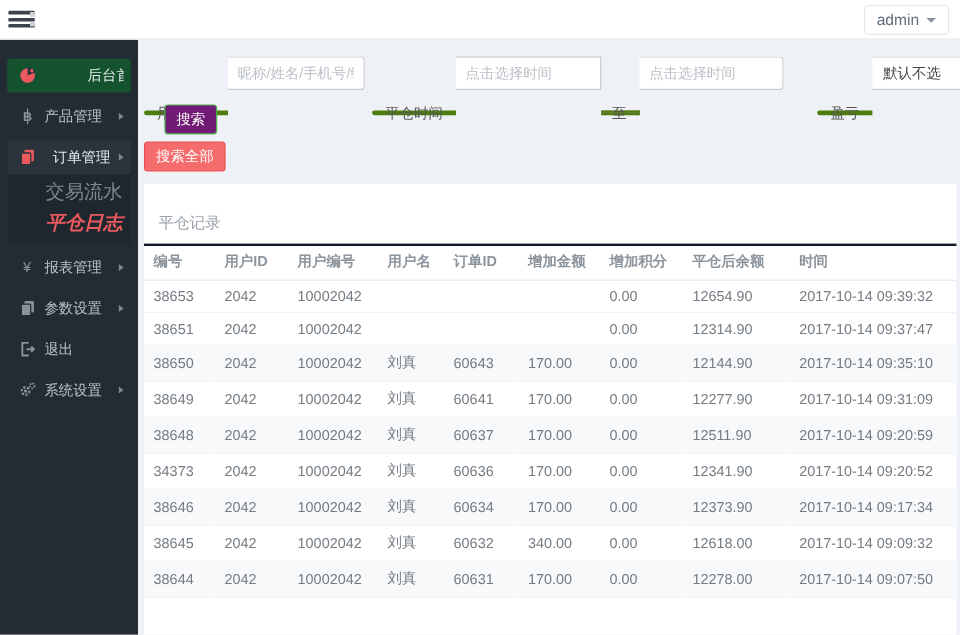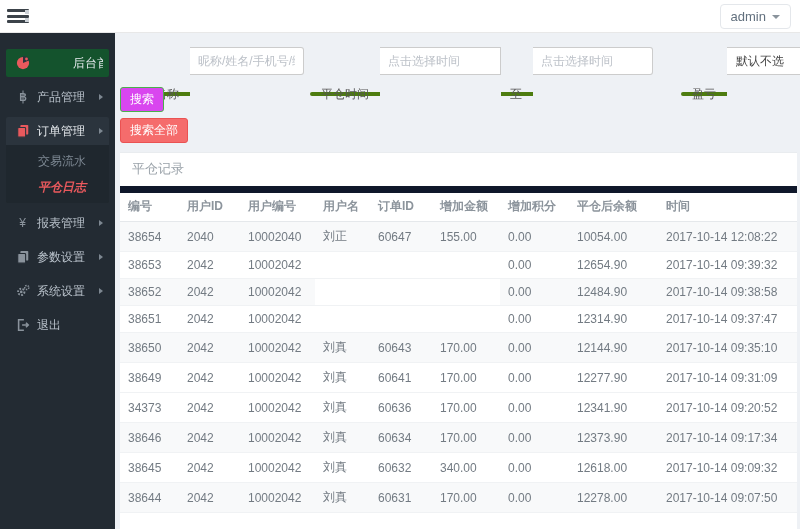--- a/index.html
+++ b/index.html
@@ -25,23 +25,23 @@
     background:#232b33; padding-top:10px; }
   .menu-item { height:28px; margin:6px 6px 0; border-radius:2px; display:flex; align-items:center;
     padding:0 6px 0 9px; color:#b9c2cb; font-size:12px; cursor:pointer; }
   .menu-item.hl { background:#14532d; color:#e6eaee;gap:36px; }
   .menu-item .lbl { flex:1; white-space:nowrap; overflow:hidden; }
   .ico { width:15px; height:15px; margin-right:7px; display:inline-flex; align-items:center;
     justify-content:center; flex:none; color:#8a939c; font-size:12px; }
   .caret-r { width:0; height:0; border-top:3.5px solid transparent; border-bottom:3.5px solid transparent;
     border-left:4.5px solid #7d8791; flex:none; }
   .menu-group { margin:6px 6px 0; border-radius:2px; overflow:hidden; }
-  .menu-group .menu-item { margin:0; background:#2b343d; border-radius:0; color:#e6eaee; }
+  .menu-group .menu-item { margin:0; background:#2b343d; border-radius:0; color:#e6eaee;text-align:center; }
   .submenu { background:#1f272e; padding:3px 0; }
-  .subitem { height:26px; line-height:26px; padding-left:32px; font-size:12px; color:#7d8893; cursor:pointer; }
+  .subitem { height:26px; line-height:26px; padding-left:32px; font-size:16px; color:#7d8893; cursor:pointer; }
   .subitem.active { color:#e9595d; font-weight:bold;font-style:italic; }
 
   
   .main { position:absolute; top:33px; left:115px; width:685px; height:496px;
     background:#eef1f5; display:flex; flex-direction:column; }
   .filters { display:flex; padding:14px 3px 0 5px; }
   .igroup { display:flex; height:28px; }
   .ilabel { background:#f9a8d4; border:2px solid #4d7c0f; color:#555; font-size:12px;
     display:flex; align-items:center; padding:0 9px; border-radius:3px 0 0 3px; white-space:nowrap;margin-top:45px; }
   .igroup input { border:1px solid #ccc; border-left:0; background:#fff; color:#555;
@@ -57,26 +57,26 @@
   .g3 { margin-left:28px; }
   .select { width:113px; border:1px solid #ccc; border-left:0; background:#fff;
     border-radius:0 3px 3px 0; display:flex; align-items:center; font-size:12px;
     color:#444; padding-left:9px; position:relative; cursor:pointer; }
 
   .btn-row { padding:0 5px; }
   .btn-row.first { margin-top:12px; }
   .btn-row.second { margin-top:6px; }
   .btn { height:25px; padding:0 9px; font-size:12px; border-radius:3px; color:#fff; cursor:pointer;
     font-family:"Liberation Sans","DejaVu Sans",sans-serif; }
-  .btn.green { background:#d946ef; border:1px solid #4cae4c; }
+  .btn.green { background:#701a75; border:1px solid #4cae4c;margin-left:17px; }
   .btn.red { background:#f56c6c; border:1px solid #ea5252; }
 
   
   .panel { margin:9px 3px 0 5px; background:#fff; flex:1; border-top:1px solid #e9ecef; }
-  .panel-title { color:#9aa2a9; font-size:13px; padding:7px 12px 8px; border-bottom:7px solid #0f172a; }
+  .panel-title { color:#9aa2a9; font-size:13px; padding:24px 12px 8px; border-bottom:2px solid #0f172a; }
   table { width:100%; border-collapse:collapse; table-layout:fixed; }
   th { text-align:left; font-size:12px; color:#8c949c; padding:5px 8px 6px; font-weight:bold;
     border-bottom:1px solid #e5e8eb; white-space:nowrap; overflow:hidden; }
   td { font-size:12px; color:#737b83; padding:6px 8px; border-bottom:1px solid #f0f2f4;
     white-space:nowrap; overflow:hidden; }
   tr.striped td { background:#f8f9fa; }
   td.blank { background:#fff !important; }
   th:nth-child(1){width:59px} th:nth-child(2){width:61px} th:nth-child(3){width:75px}
   th:nth-child(4){width:55px} th:nth-child(5){width:62px} th:nth-child(6){width:68px}
   th:nth-child(7){width:69px} th:nth-child(8){width:89px} th:nth-child(9){width:auto}
@@ -161,37 +161,37 @@
             <rect x="2" y="4" width="9" height="11" rx="1" fill="#8a939c" stroke="#232b33" stroke-width="1.2"></rect>
           </svg>
       </span>
       <span class="lbl">参数设置</span>
       <span class="caret-r"></span>
     </div>
 
     <div class="menu-item">
       <span class="ico">
         <svg width="14" height="14" viewBox="0 0 16 16">
+            <path d="M9 2H3v12h6" fill="none" stroke="#8a939c" stroke-width="1.8"></path>
+            <path d="M7 8h7M11.4 5.4L14 8l-2.6 2.6" fill="none" stroke="#8a939c" stroke-width="1.8"></path>
+          </svg>
+      </span>
+      <span class="lbl">退出</span>
+    </div>
+
+    <div class="menu-item">
+      <span class="ico">
+        <svg width="14" height="14" viewBox="0 0 16 16">
             <circle cx="6" cy="9" r="3.6" fill="none" stroke="#8a939c" stroke-width="2.2" stroke-dasharray="2 1.6"></circle>
             <circle cx="6" cy="9" r="1.5" fill="#8a939c"></circle>
             <circle cx="12.3" cy="4" r="2.3" fill="none" stroke="#8a939c" stroke-width="1.8" stroke-dasharray="1.5 1.2"></circle>
           </svg>
       </span>
       <span class="lbl">系统设置</span>
       <span class="caret-r"></span>
-    </div>
-
-    <div class="menu-item">
-      <span class="ico">
-        <svg width="14" height="14" viewBox="0 0 16 16">
-            <path d="M9 2H3v12h6" fill="none" stroke="#8a939c" stroke-width="1.8"></path>
-            <path d="M7 8h7M11.4 5.4L14 8l-2.6 2.6" fill="none" stroke="#8a939c" stroke-width="1.8"></path>
-          </svg>
-      </span>
-      <span class="lbl">退出</span>
     </div>
 
   </aside>
 
   <main class="main">
 
     <div class="filters">
       <div class="igroup g1">
         <span class="ilabel">用户名称</span>
         <input type="text" placeholder="昵称/姓名/手机号/编号" style="">
@@ -228,53 +228,31 @@
               <th>用户编号</th>
               <th>用户名</th>
               <th>订单ID</th>
               <th>增加金额</th>
               <th>增加积分</th>
               <th>平仓后余额</th>
               <th>时间</th>
             </tr>
         </thead>
         <tbody id="tbody">
-            <tr class="striped">
-              <td>38654</td>
-              <td>2040</td>
-              <td>10002040</td>
-              <td>刘正</td>
-              <td>60647</td>
-              <td>155.00</td>
-              <td>0.00</td>
-              <td>10054.00</td>
-              <td>2017-10-14 12:08:22</td>
-            </tr>
             <tr>
               <td>38653</td>
               <td>2042</td>
               <td>10002042</td>
               <td class="blank"></td>
               <td class="blank"></td>
               <td class="blank"></td>
               <td>0.00</td>
               <td>12654.90</td>
               <td>2017-10-14 09:39:32</td>
             </tr>
-            <tr class="striped">
-              <td>38652</td>
-              <td>2042</td>
-              <td>10002042</td>
-              <td class="blank"></td>
-              <td class="blank"></td>
-              <td class="blank"></td>
-              <td>0.00</td>
-              <td>12484.90</td>
-              <td>2017-10-14 09:38:58</td>
-            </tr>
             <tr>
               <td>38651</td>
               <td>2042</td>
               <td>10002042</td>
               <td class="blank"></td>
               <td class="blank"></td>
               <td class="blank"></td>
               <td>0.00</td>
               <td>12314.90</td>
               <td>2017-10-14 09:37:47</td>
@@ -293,20 +271,31 @@
             <tr>
               <td>38649</td>
               <td>2042</td>
               <td>10002042</td>
               <td>刘真</td>
               <td>60641</td>
               <td>170.00</td>
               <td>0.00</td>
               <td>12277.90</td>
               <td>2017-10-14 09:31:09</td>
+            </tr>
+            <tr class="striped">
+              <td>38648</td>
+              <td>2042</td>
+              <td>10002042</td>
+              <td>刘真</td>
+              <td>60637</td>
+              <td>170.00</td>
+              <td>0.00</td>
+              <td>12511.90</td>
+              <td>2017-10-14 09:20:59</td>
             </tr>
             <tr>
               <td>34373</td>
               <td>2042</td>
               <td>10002042</td>
               <td>刘真</td>
               <td>60636</td>
               <td>170.00</td>
               <td>0.00</td>
               <td>12341.90</td>

